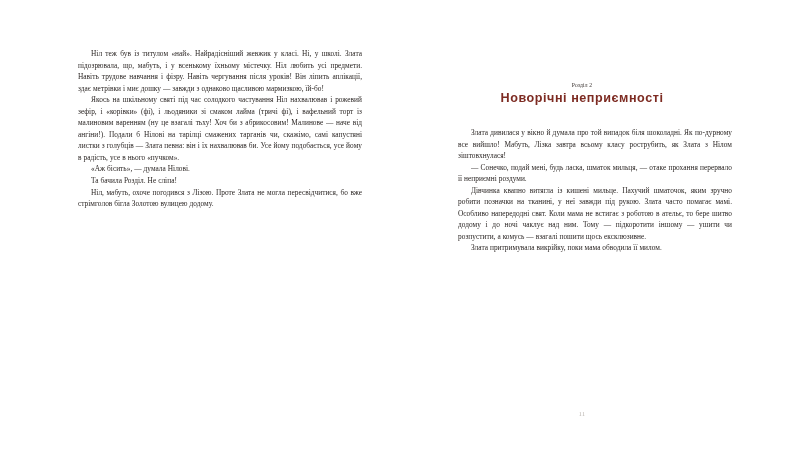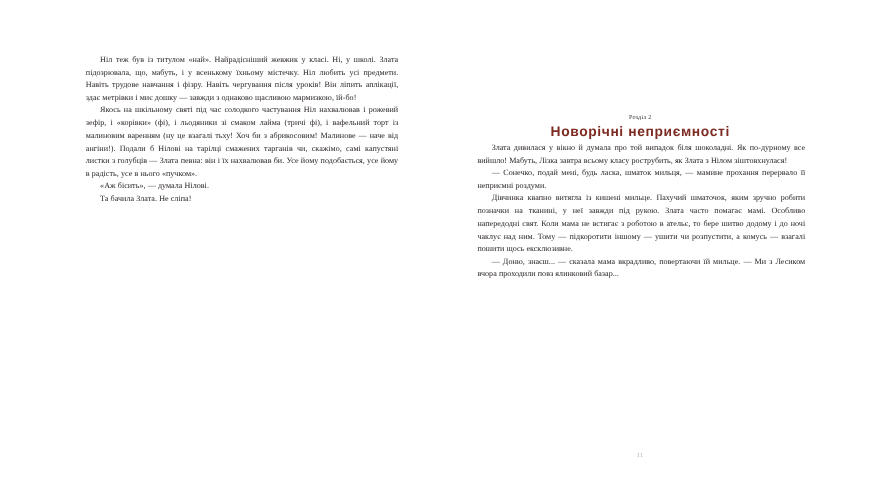--- a/index.html
+++ b/index.html
@@ -43,41 +43,43 @@
     -webkit-hyphens: manual;
     letter-spacing: 0.02px;
     word-spacing: 0.1px;
     color: #2a2523;
   }
   .textblock p {
     margin: 0;
     text-indent: 13px;
   }
   .chapter-head {
-    padding-top: 103px;
+    padding-top: 81px;
     text-align: center;
+    margin-bottom: 21px;
   }
   .chapter-num {
     font-size: 5.6px;
     line-height: 8px;
     color: #3a3330;
     letter-spacing: 0.15px;
     margin-bottom: 2px;
   }
   .chapter-title {
     font-family: "Liberation Sans", "DejaVu Sans", sans-serif;
     font-weight: bold;
     font-size: 12.6px;
     line-height: 15px;
     color: #7d2b22;
     letter-spacing: 0.55px;
   }
   .right-body {
     padding-left: 2px;
     padding-right: 0;
+    margin-left: 24px;
   }
   .folio {
     position: absolute;
     left: 0;
     right: 0;
     bottom: 34px;
     text-align: center;
     font-size: 6px;
     color: #b9b3ad;
     letter-spacing: 0.4px;
@@ -90,31 +92,32 @@
 </head>
 <body>
 
 <div class="spread">
 
   <div class="page page-left">
     <div class="textblock">
       <p>Ніл теж був із титулом «най». Найрадісніший жевжик у класі. Ні, у школі. Злата підозрювала, що, мабуть, і у всенькому їхньому містечку. Ніл любить усі предмети. Навіть трудове навчання і фізру. Навіть чергування після уроків! Він ліпить аплікації, здає метрівки і миє дошку — завжди з однаково щасливою мармизкою, їй-бо!</p>
       <p>Якось на шкільному святі під час солодкого частування Ніл нахвалював і рожевий зефір, і «корівки» (фі), і льодяники зі смаком лайма (тричі фі), і вафельний торт із малиновим варенням (ну це взагалі тьху! Хоч би з абрикосовим! Малинове — наче від ангіни!). Подали б Нілові на тарілці смажених тарганів чи, скажімо, самі капустяні листки з голубців — Злата певна: він і їх нахвалював би. Усе йому подобається, усе йому в радість, усе в нього «пучком».</p>
       <p>«Аж бісить», — думала Нілові.</p>
-      <p>Та бачила Злата. Не сліпа!</p>
+      <p>Та бачила Розділ. Не сліпа!</p>
+      <p>Ніл, мабуть, охоче погодився з Лізою. Проте Злата не могла пересвідчитися, бо вже стрімголов бігла Золотою вулицею додому.</p>
     </div>
   </div>
 
   <div class="page page-right">
     <div class="chapter-head">
       <div class="chapter-num">Розділ 2</div>
       <div class="chapter-title">Новорічні неприємності</div>
     </div>
     <div class="textblock right-body">
       <p>Злата дивилася у вікно й думала про той випадок біля шоколадні. Як по-дурному все вийшло! Мабуть, Лізка завтра всьому класу рострубить, як Злата з Нілом зіштовхнулася!</p>
-      <p>— Сонечко, подай мені, будь ласка, шматок мильця, — мамине прохання перервало її неприємні роздуми.</p>
+      <p>— Сонечко, подай мені, будь ласка, шматок мильця, — отаке прохання перервало її неприємні роздуми.</p>
       <p>Дівчинка квапно витягла із кишені мильце. Пахучий шматочок, яким зручно робити позначки на тканині, у неї завжди під рукою. Злата часто помагає мамі. Особливо напередодні свят. Коли мама не встигає з роботою в ательє, то бере шитво додому і до ночі чаклує над ним. Тому — підкоротити іншому — ушити чи розпустити, а комусь — взагалі пошити щось ексклюзивне.</p>
-      <p>— Доню, знаєш... — сказала мама вкрадливо, повертаючи їй мильце. — Ми з Лесиком вчора проходили повз ялинковий базар...</p>
+      <p>Злата притримувала викрійку, поки мама обводила її милом.</p>
     </div>
     <div class="folio">11</div>
   </div>
 
 </div>
 
 </body></html>

